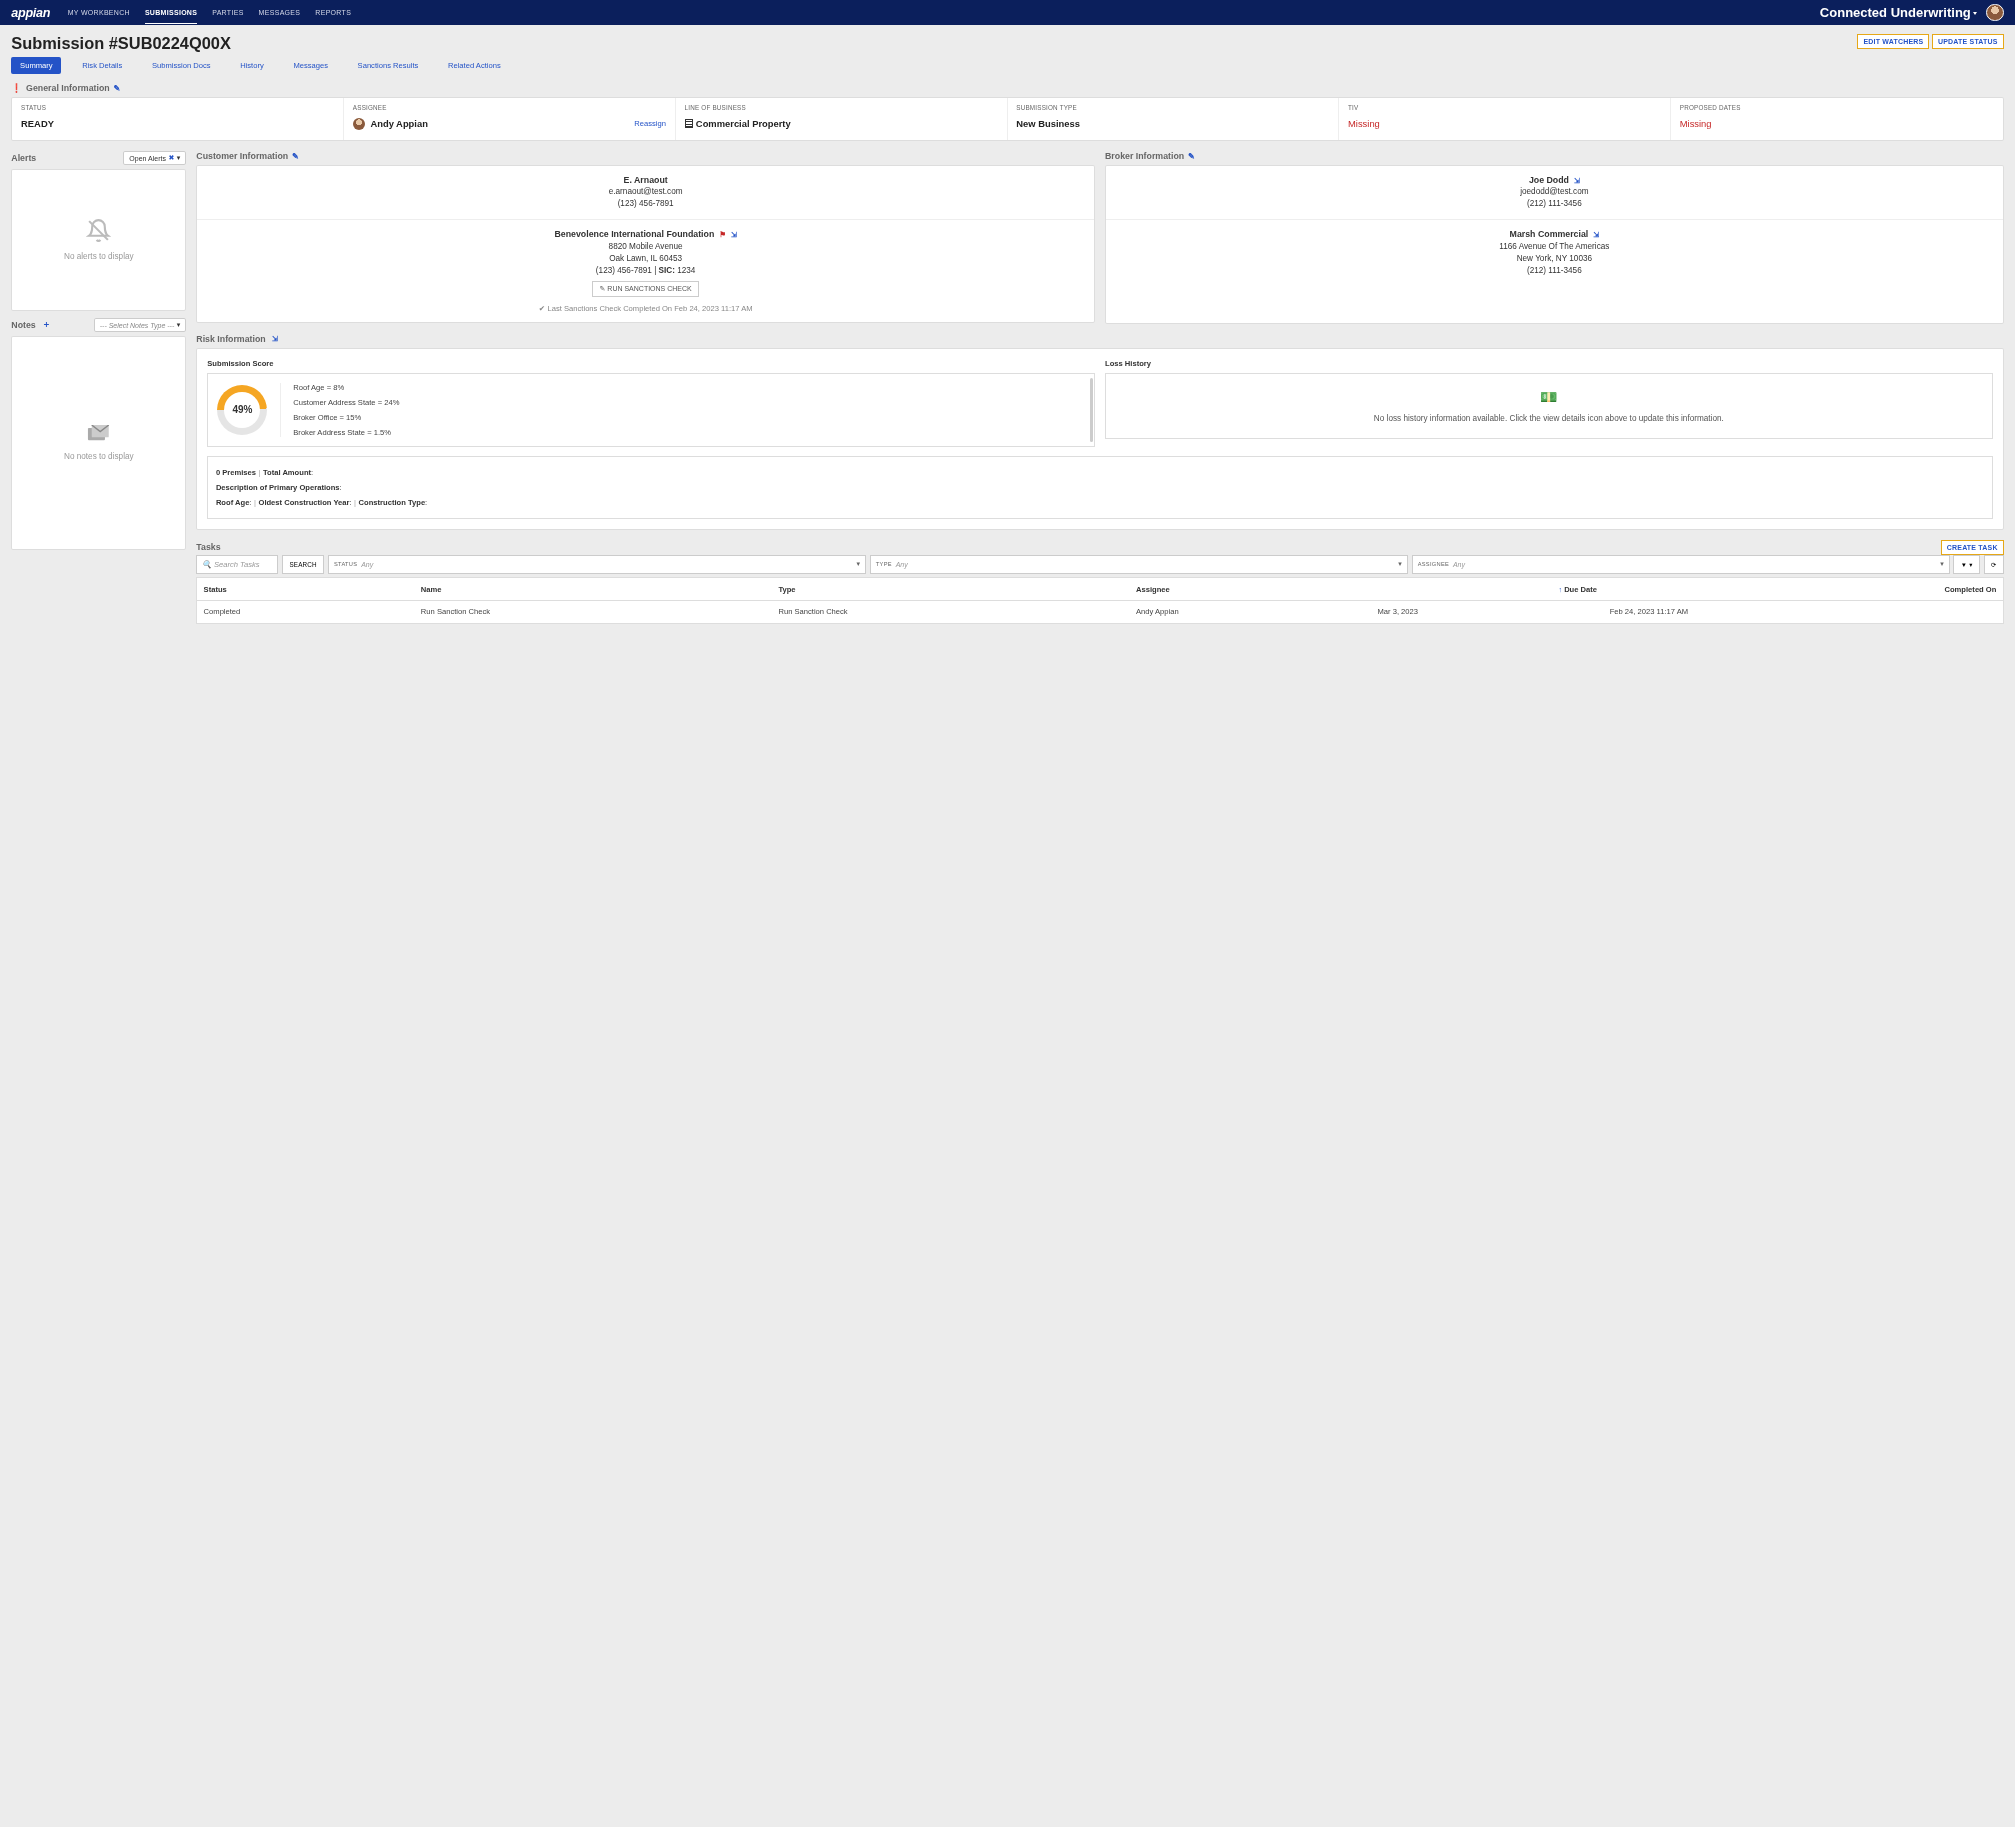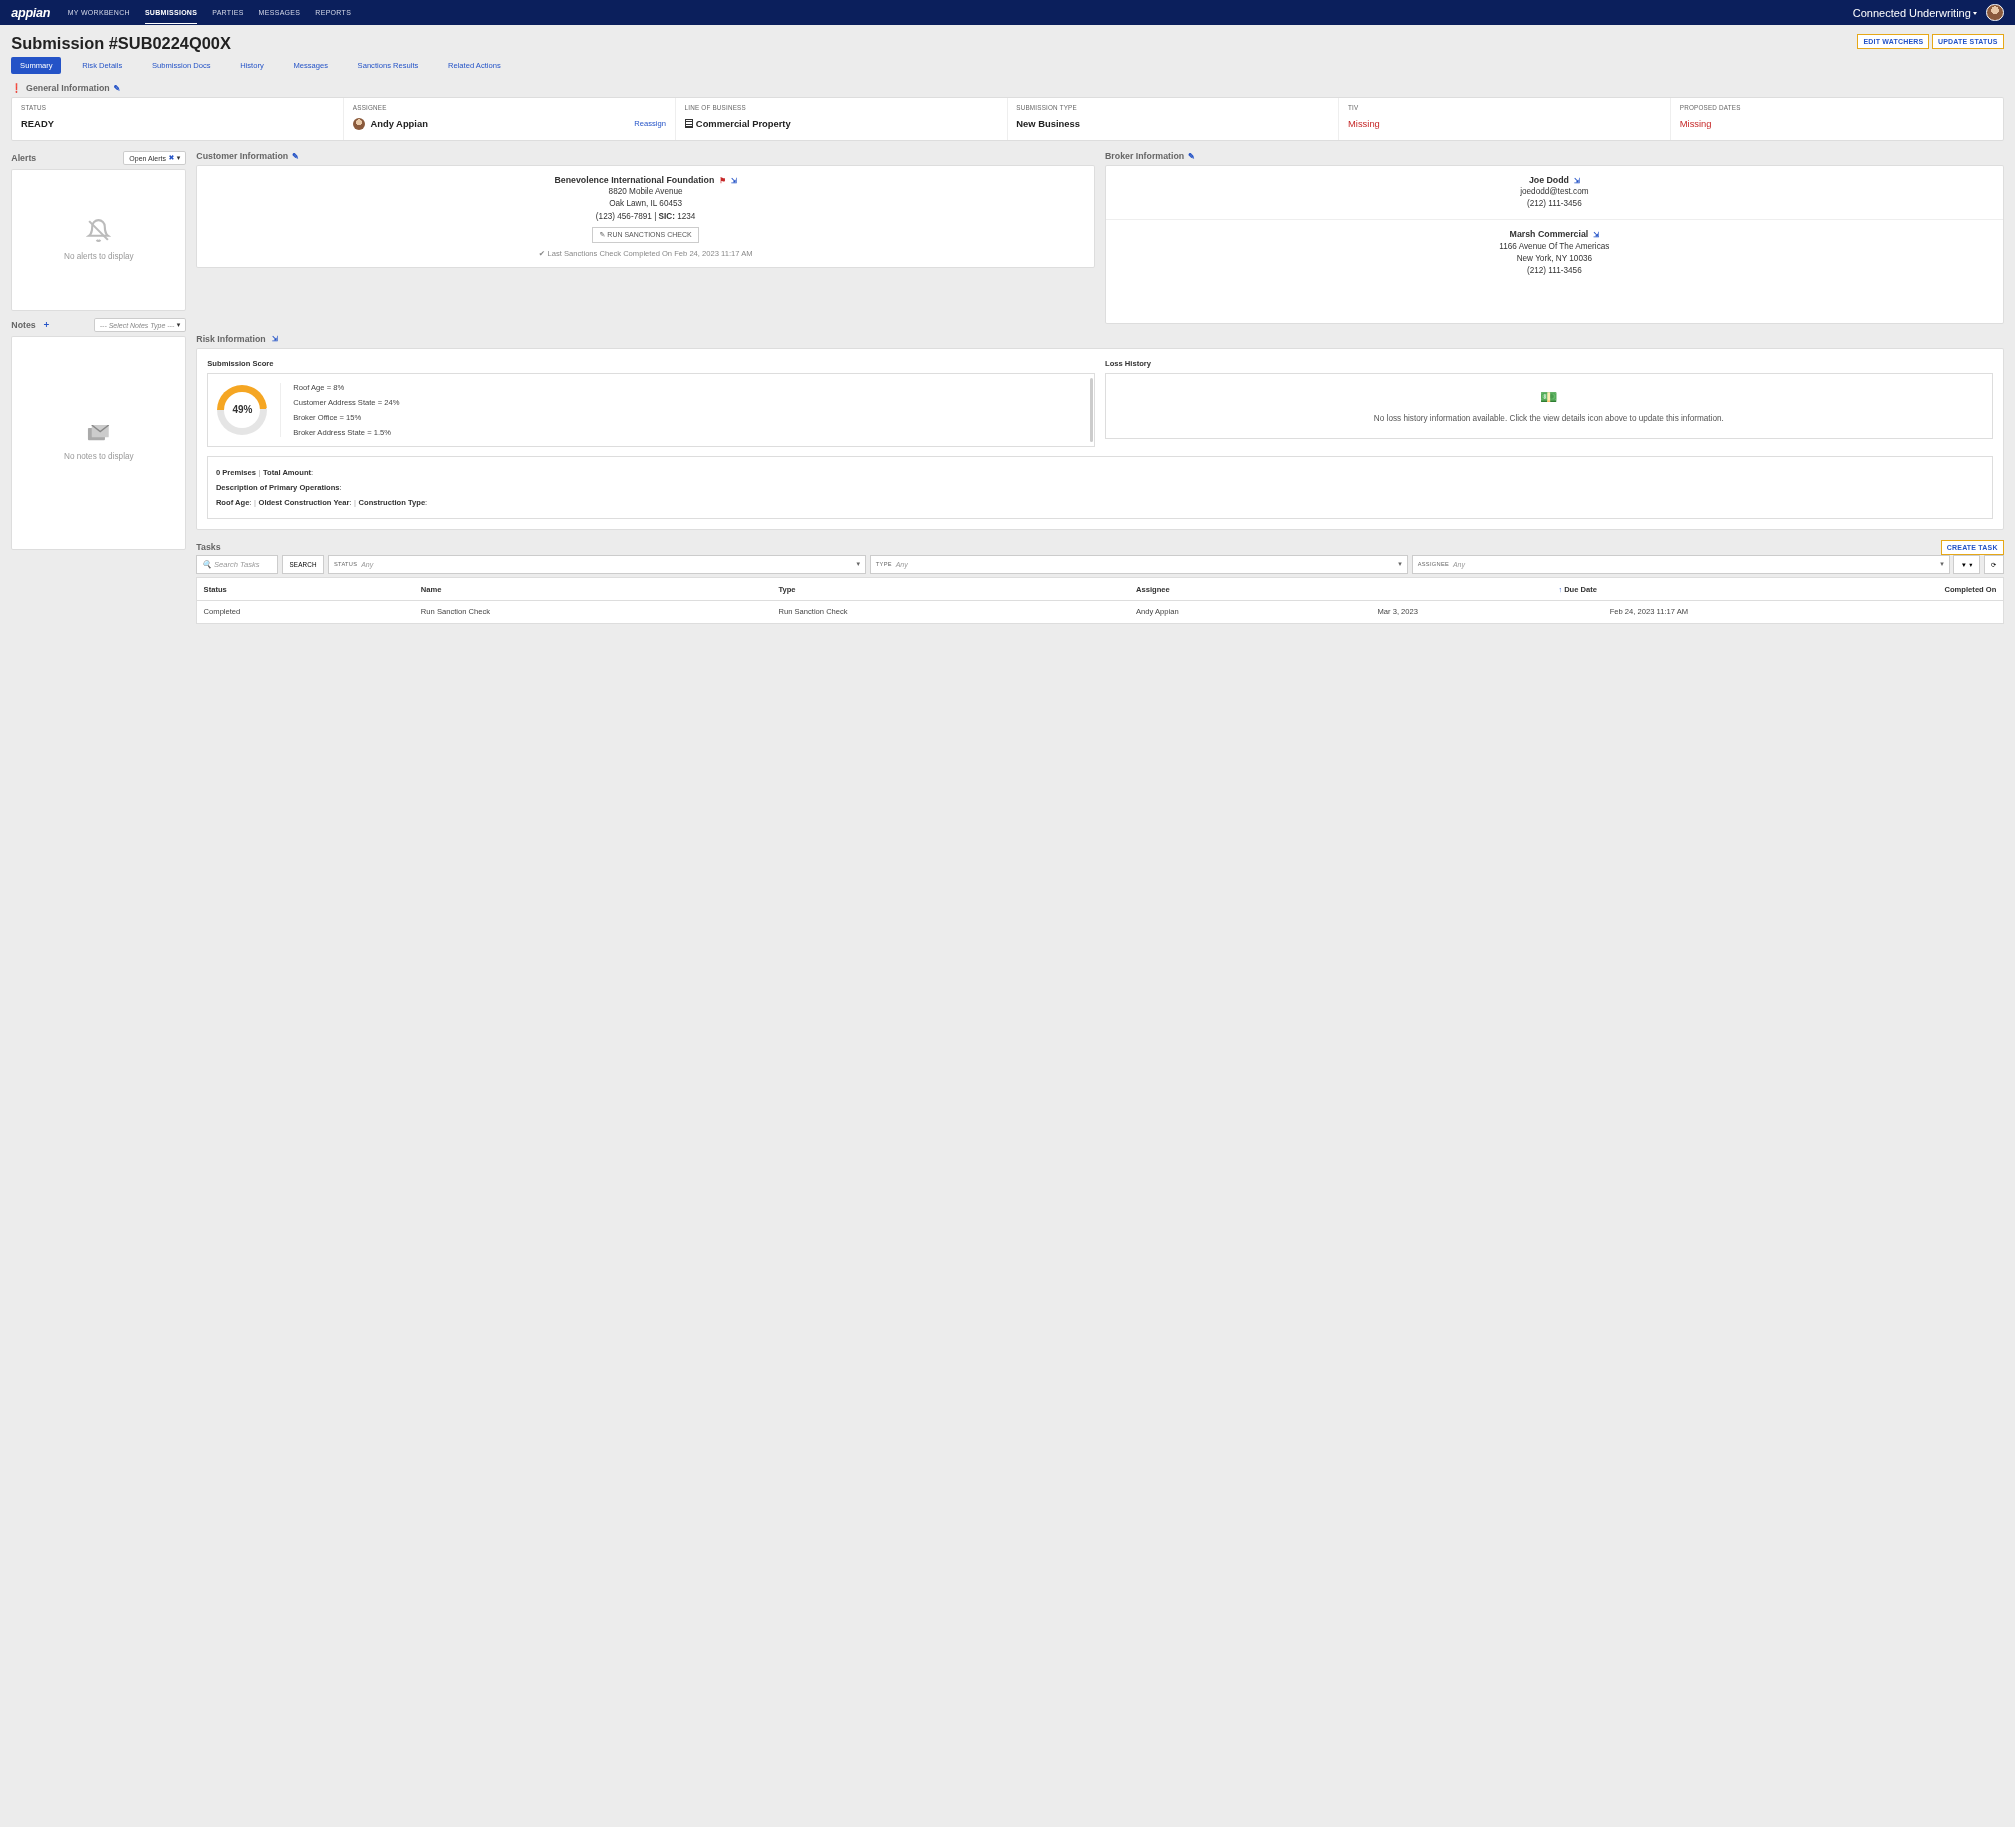--- a/index.html
+++ b/index.html
@@ -3,21 +3,21 @@
 <meta charset="utf-8">
 <style>
 *{box-sizing:border-box;margin:0;padding:0;font-family:-apple-system,BlinkMacSystemFont,"Segoe UI",Helvetica,Arial,sans-serif}
 body{background:#ececec;color:#333;font-size:8.2px}
 .navbar{background:#0b1f5c;height:25px;display:flex;align-items:center;padding:0 11.3px;color:#fff}
 .logo{font-weight:700;font-size:12.6px;margin-right:17.6px;font-style:italic;letter-spacing:-0.3px}
 .nav-items{display:flex;gap:15px;flex:1}
 .nav-item{font-size:7px;letter-spacing:0.3px;color:#d5d9e8;cursor:pointer;padding:7.6px 0}
 .nav-item.active{color:#fff;border-bottom:1.9px solid #fff;font-weight:600}
 .nav-right{display:flex;align-items:center;gap:8.8px}
-.app-title{font-weight:400;font-size:11px}
+.app-title{font-weight:700;font-size:13px}
 .caret-down{display:inline-block;width:0;height:0;border-left:2.5px solid transparent;border-right:2.5px solid transparent;border-top:3.1px solid #fff;margin-left:2.5px;vertical-align:middle}
 .avatar{width:17.6px;height:17.6px;border-radius:50%;background:radial-gradient(circle at 50% 35%,#e8c9a8 30%,#8a5a3c 31%);border:1.3px solid #fff}
 .page{padding:8.8px 11.3px}
 .page-header{display:flex;align-items:flex-start;justify-content:space-between;margin-bottom:3.8px}
 .page-title{font-size:16.4px;font-weight:700;color:#222}
 .btn-outline{border:1.3px solid #e6a817;background:#fff;color:#2453c7;font-size:7px;font-weight:600;padding:3.1px 5px;cursor:pointer;letter-spacing:0.2px}
 .btn-row{display:flex;gap:2.5px}
 .tabs{display:flex;gap:12px;margin-bottom:8.8px}
 .tab{padding:4.4px 8.8px;color:#2453c7;font-size:7.6px;cursor:pointer;border-radius:1.9px}
 .tab.active{background:#2453c7;color:#fff;font-weight:500}
@@ -208,20 +208,25 @@
     <div class="right-col">
       <div class="two-up">
 
         <div>
           <div class="section-head">
             <span>Customer Information</span>
             <span class="edit-icon">✎</span>
           </div>
           <div class="info-card">
             <div class="info-block">
+              <div class="info-name">E. Arnaout</div>
+              <div class="info-line">e.arnaout@test.com</div>
+              <div class="info-line">(123) 456-7891</div>
+            </div>
+            <div class="info-block">
               <div class="info-name">
                 <span>Benevolence International Foundation</span>
                 <span class="flag-icon">⚑</span>
                 <span class="link-icon">⇲</span>
               </div>
               <div class="info-line">8820 Mobile Avenue</div>
               <div class="info-line">Oak Lawn, IL 60453</div>
               <div class="info-line">
                 <span>(123) 456-7891</span> | <b>SIC:</b> <span>1234</span>
               </div>

